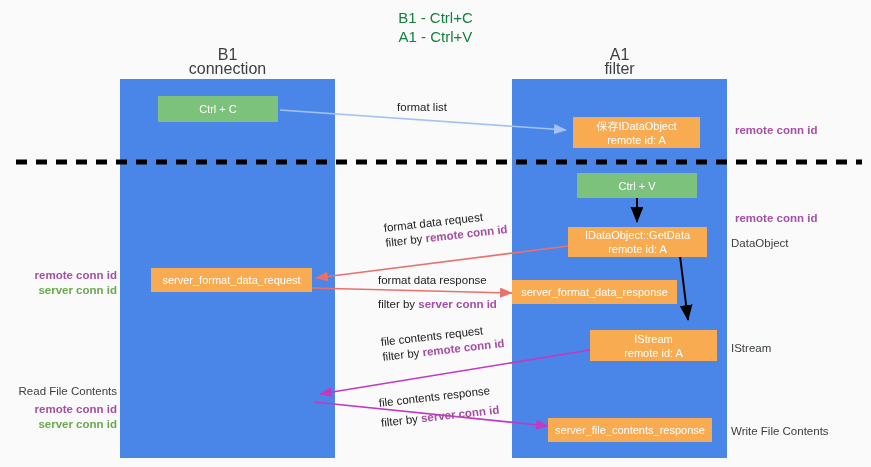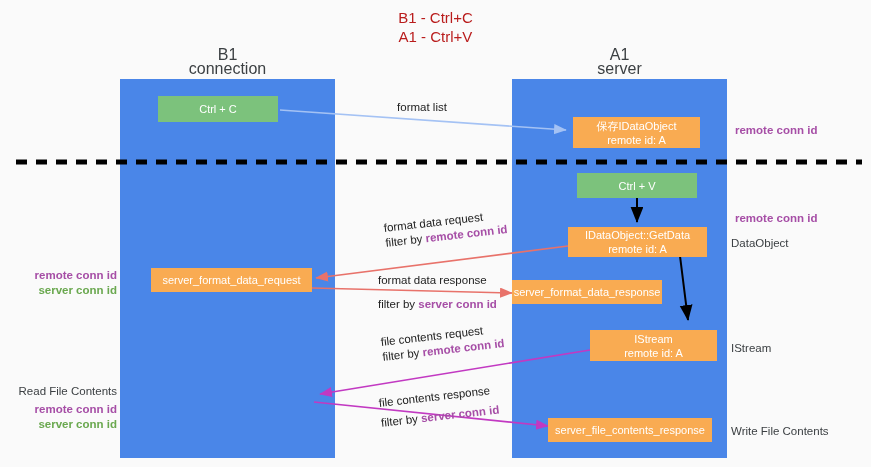--- a/index.html
+++ b/index.html
@@ -10,21 +10,21 @@
     overflow:hidden;
     position:relative;
   }
   #canvas{position:absolute;left:0;top:0;width:871px;height:467px;}
 
   .abs{position:absolute;box-sizing:border-box;}
 
   
   .title{
     width:100%;text-align:center;top:8px;left:0;
-    font-size:15px;color:#b91c1c;line-height:19px;
+    font-size:15px;color:#15803d;line-height:19px;
   }
 
   
   .colhead{
     text-align:center;font-size:16px;color:#3c4043;line-height:14px;
   }
 
   
   .lane{background:#4a86e8;}
 
@@ -60,21 +60,21 @@
     <div>B1 - Ctrl+C</div>
     <div>A1 - Ctrl+V</div>
   </div>
 
   <div class="abs colhead" style="left:120px;top:48px;width:215px;">
     <div>B1</div>
     <div>connection</div>
   </div>
   <div class="abs colhead" style="left:512px;top:48px;width:215px;">
     <div>A1</div>
-    <div>server</div>
+    <div>filter</div>
   </div>
 
   <div class="abs lane" style="left:120px;top:79px;width:215px;height:379px;"></div>
   <div class="abs lane" style="left:512px;top:79px;width:215px;height:379px;"></div>
 
   <svg class="overlay">
     <defs>
       <marker id="ah-blue" markerWidth="9" markerHeight="9" refX="7.5" refY="3.2" orient="auto" markerUnits="strokeWidth">
         <path d="M0,0 L8,3.2 L0,6.4 z" fill="#a4c2f4"></path>
       </marker>
@@ -122,21 +122,21 @@
 
   <div class="abs box box-green" style="left:577px;top:173px;width:120px;height:25px;">
     <span>Ctrl + V</span>
   </div>
 
   <div class="abs box box-orange" style="left:568px;top:227px;width:139px;height:30px;">
     <span>IDataObject::GetData</span>
     <span>remote id: A</span>
   </div>
 
-  <div class="abs box box-orange" style="left:512px;top:280px;width:150px;height:24px;">
+  <div class="abs box box-orange" style="left:512px;top:280px;width:165px;height:24px;">
     <span>server_format_data_response</span>
   </div>
 
   <div class="abs box box-orange" style="left:590px;top:330px;width:127px;height:31px;">
     <span>IStream</span>
     <span>remote id: A</span>
   </div>
 
   <div class="abs box box-orange" style="left:548px;top:418px;width:164px;height:24px;">
     <span>server_file_contents_response</span>

